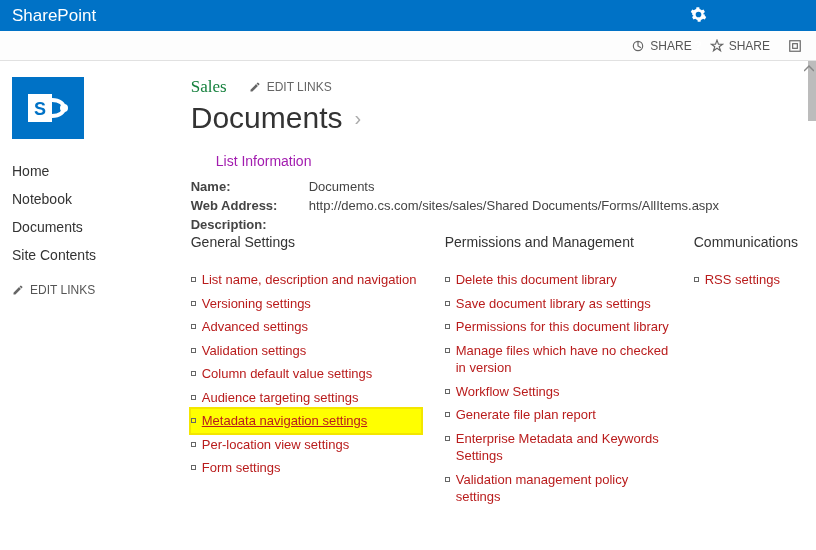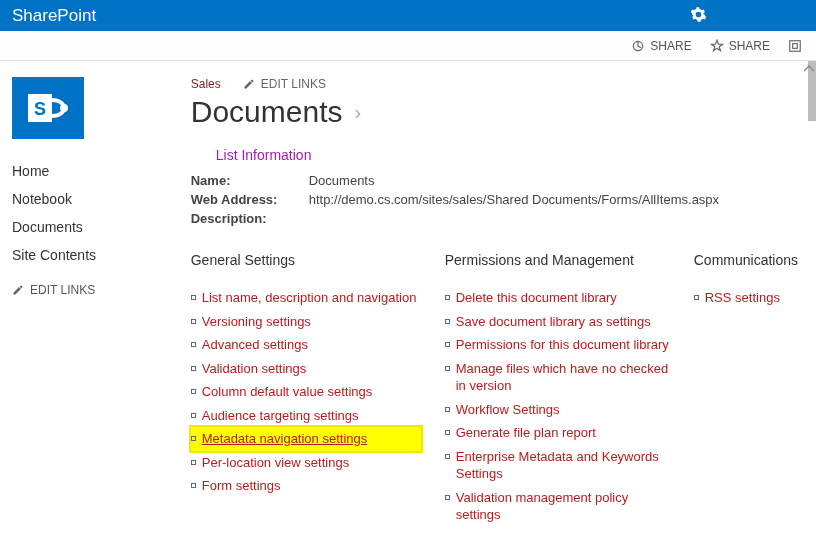--- a/index.html
+++ b/index.html
@@ -18,28 +18,28 @@
 
   
   .main { display: flex; height: calc(550px - 61px); }
   .leftcol { width: 195px; padding: 16px 10px 0 12px; }
   .logo { width: 72px; height: 62px; background: #0072c6; display: flex; align-items: center; justify-content: center; margin-bottom: 18px; }
   .nav a { display: block; color: #333; text-decoration: none; font-size: 14px; padding: 6px 0; }
   .edit-links-left { display: flex; align-items: center; gap: 6px; color: #555; font-size: 12px; margin-top: 14px; cursor: pointer; }
 
   .content { flex: 1; padding: 16px 18px 0 0; position: relative; }
   .crumb-row { display: flex; align-items: center; gap: 22px; margin-bottom: 4px; }
-  .crumb-link { color: #7f1d1d; font-size: 12px; text-decoration: none; }
+  .crumb-link { color: #15803d; font-size: 17px; text-decoration: none; font-family: Liberation Serif, serif; }
   .edit-links-top { display: flex; align-items: center; gap: 6px; color: #666; font-size: 12px; cursor: pointer; }
 
   h1.page-title { font-weight: 200; font-size: 30px; color: #333; margin-bottom: 18px; display: flex; align-items: center; gap: 12px; }
   h1.page-title .sep { color: #aaa; font-size: 20px; }
 
   .section-head { font-size: 14px; color: #a21caf; margin-bottom: 8px; margin-left: 25px; }
-  .info-table { margin-bottom: 24px; }
+  .info-table { }
   .info-table .row { display: flex; padding: 2px 0; font-size: 13px;}
   .info-table .label { width: 118px; font-weight: bold; }
   .info-table .value { flex: 1; }
 
   .cols { display: flex; gap: 24px; }
   .col { }
   .col.c1 { width: 230px; }
   .col.c2 { width: 225px; }
   .col.c3 { flex: 1; }
   .col-head { font-size: 14px; color: #333; margin-bottom: 18px; }

